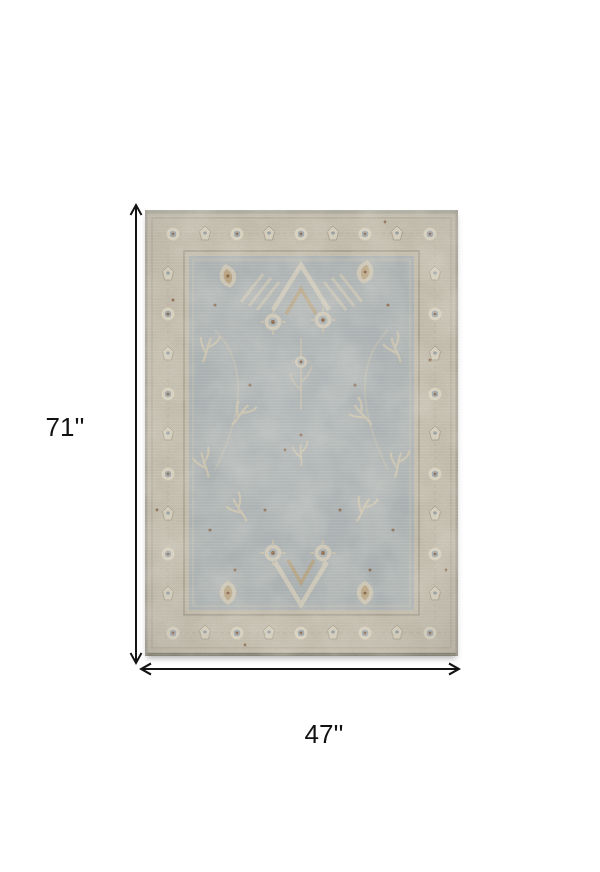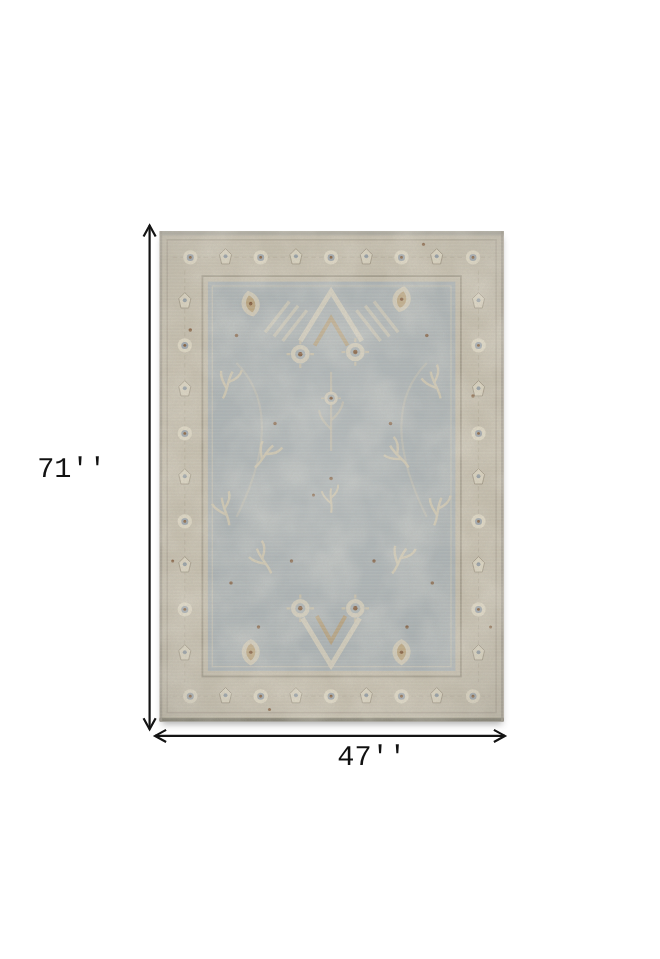--- a/index.html
+++ b/index.html
@@ -1,32 +1,32 @@
 <!DOCTYPE html>
 <html><head>
 <meta charset="utf-8">
 <style>
   html,body{margin:0;padding:0;background:#ffffff;}
   .stage{
     position:relative;width:600px;height:751px;background:#ffffff;
-    overflow:hidden;font-family:Liberation Mono, monospace;
+    overflow:hidden;font-family:Liberation Sans, sans-serif;
   }
   .rug-wrap{
     position:absolute;left:145px;top:210px;width:313px;height:446px;
     box-shadow:0 4px 6px -2px rgba(70,70,70,0.45);
   }
   .rug-wrap svg{display:block;}
   .dim-arrow{position:absolute;}
   .dim-arrow line,.dim-arrow polyline{stroke:#141414;stroke-width:2;fill:none;}
   .dim-label{
     position:absolute;color:#111111;font-size:26px;font-weight:400;
     text-align:center;white-space:nowrap;
   }
   .label-height{left:20px;top:409px;width:90px;height:36px;line-height:36px;}
-  .label-width{left:279px;top:670px;width:90px;height:36px;line-height:36px;text-align:right;}
+  .label-width{left:279px;top:716px;width:90px;height:36px;line-height:36px;}
   .v-arrow{left:128px;top:202px;width:16px;height:466px;}
   .h-arrow{left:139px;top:661px;width:322px;height:16px;}
 </style>
 </head>
 <body>
 
 <div class="stage">
 
   <div class="rug-wrap">
     <svg viewBox="0 0 313 446" width="313" height="446" aria-hidden="true">

